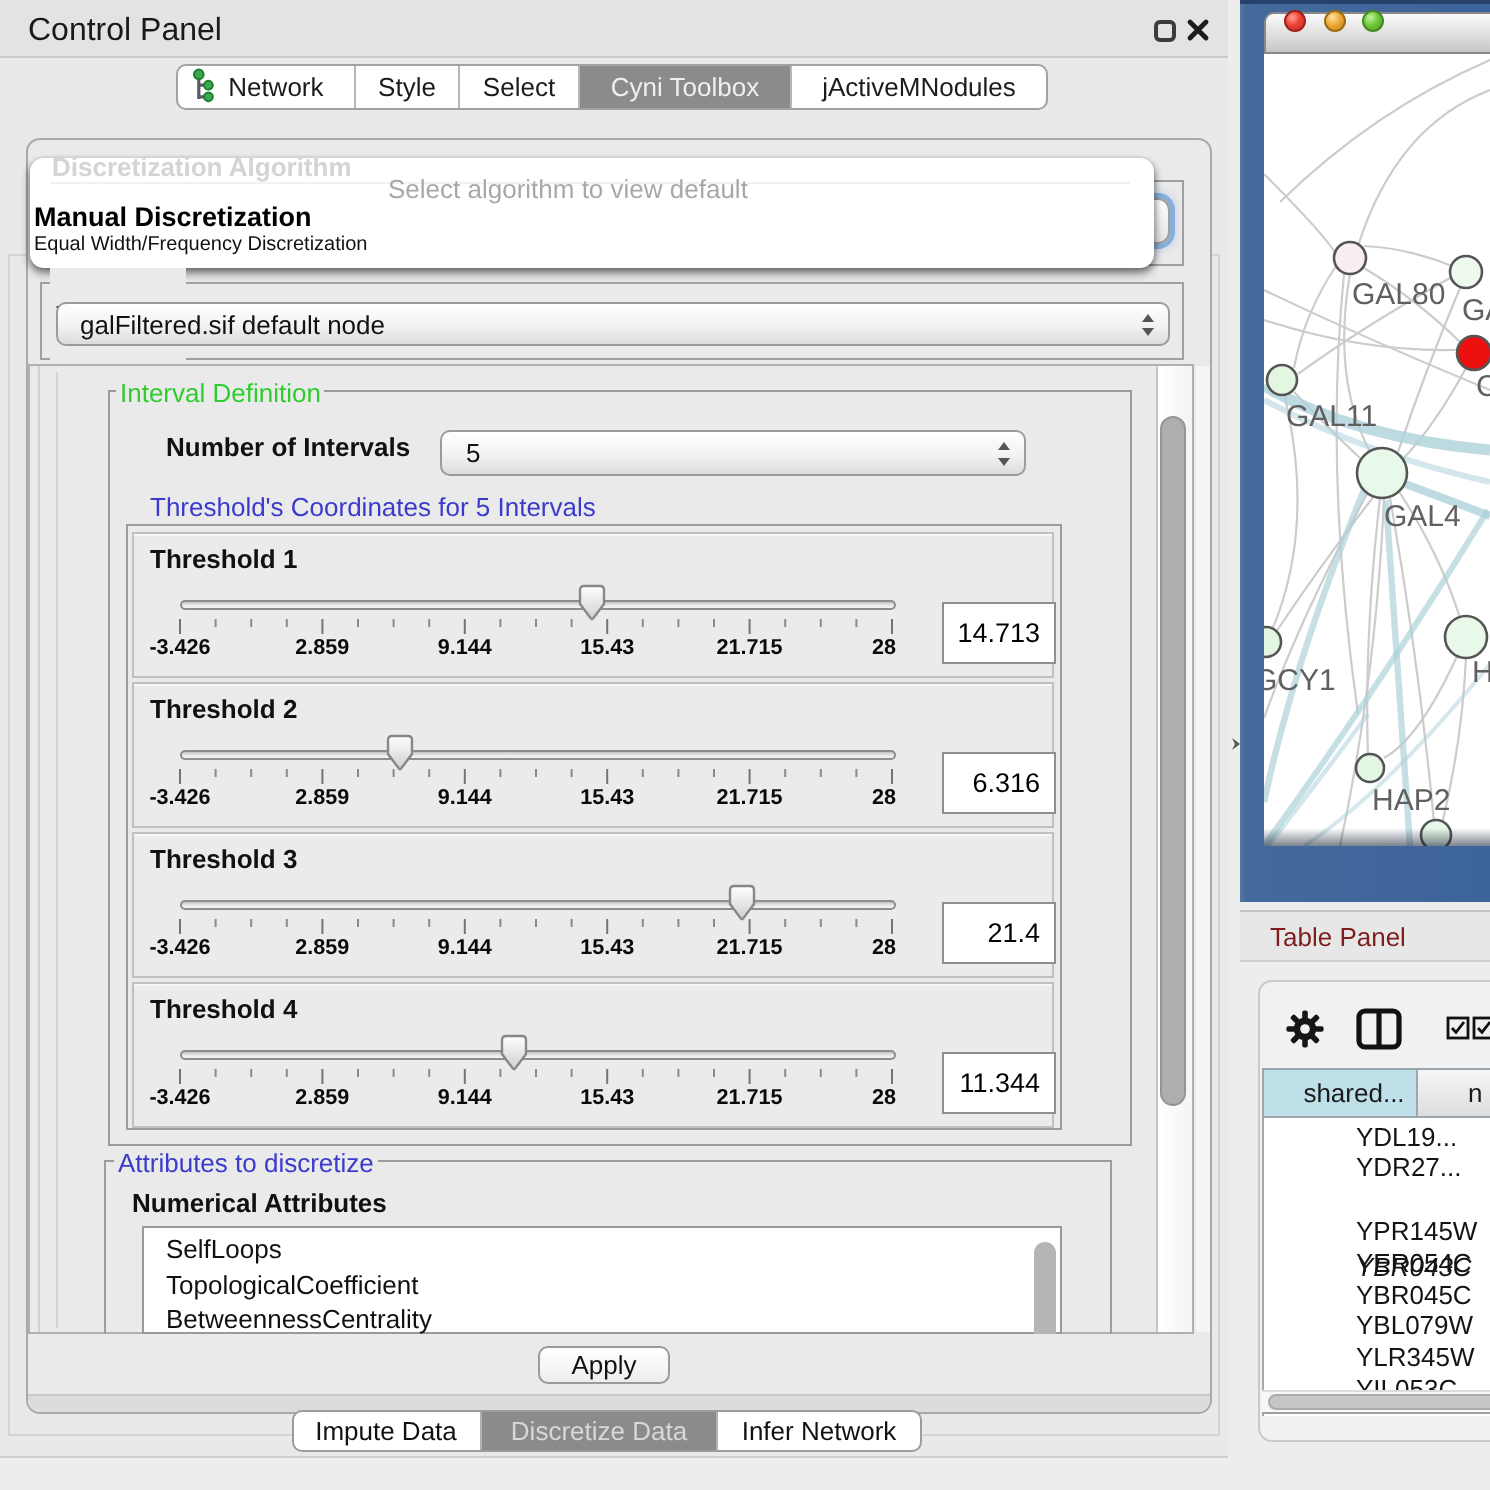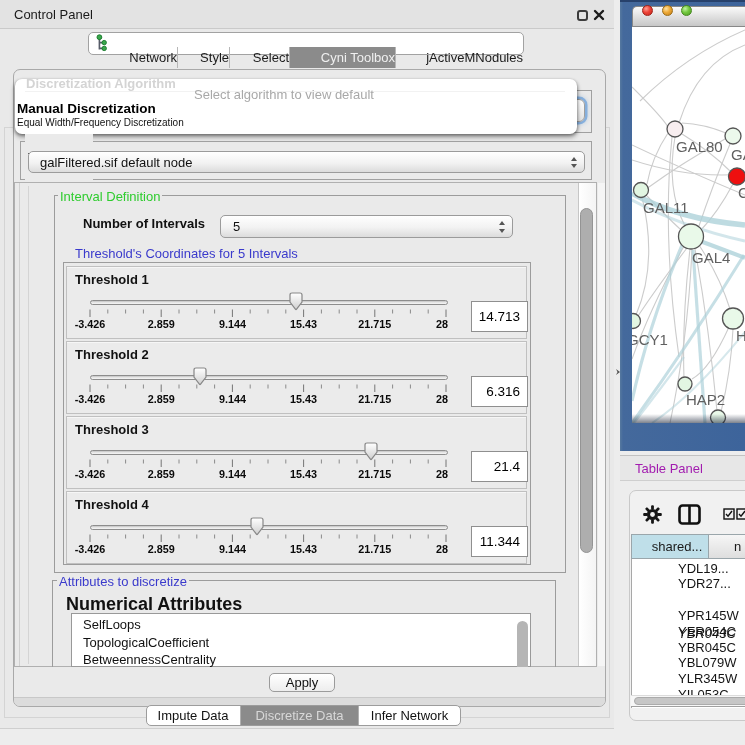--- a/index.html
+++ b/index.html
@@ -3,25 +3,25 @@
 <meta charset="utf-8">
 <style>
 * { margin:0; padding:0; box-sizing:border-box; }
 html,body { width:745px; height:745px; overflow:hidden; }
 body { font-family:"Liberation Sans", sans-serif; background:#ededed; position:relative; }
 .abs { position:absolute; }
 
 #cwin { left:0; top:0; width:614px; height:729px; background:#e9e9e9; border-bottom:1px solid #cfcfcf; }
 #ctitle { left:0; top:0; width:614px; height:29px; background:#e3e3e3; border-bottom:1px solid #cicaca; }
 #ctitle { border-bottom:1px solid #cacaca; }
-#ctitletext { left:14px; top:7px; font-size:13px; color:#1a1a1a; }
+#ctitletext { left:14px; top:7px; font-size:16px; color:#1a1a1a; }
 #maxbtn { left:577px; top:10px; width:11px; height:11px; border:2px solid #3c3c3c; border-radius:3px; }
 
 #tabbar { left:88px; top:32px; width:436px; height:23px; background:#ffffff; border:1px solid #a2a2a2; border-radius:5px; overflow:hidden; }
-.tab { position:absolute; top:47px; height:21px; font-size:13px; color:#1c1c1c; text-align:right; line-height:21px; border-right:1px solid #b7b7b7; }
+.tab { position:absolute; top:33px; height:21px; font-size:13px; color:#1c1c1c; text-align:center; line-height:21px; border-right:1px solid #b7b7b7; }
 .tabsel { background:#8b8b8b; color:#f0f0f0; }
 
 #panelA { left:13px; top:69px; width:593px; height:638px; background:#eaeaea; border:1px solid #a9a9a9; border-radius:7px; }
 #panelAbot { left:14px; top:697px; width:591px; height:9px; background:#dcdcdc; border-top:1px solid #c8c8c8; border-radius:0 0 6px 6px; }
 
 #dgroup { left:20px; top:90px; width:572px; height:43px; border:1px solid #a0a0a0; }
 #dcombo { left:28px; top:99px; width:557px; height:23px; background:linear-gradient(#ffffff,#e2e2e2); border:1px solid #9e9e9e; border-radius:6px; box-shadow:0 0 0 2.5px rgba(122,168,219,0.85), 0 0 4px 3px rgba(122,168,219,0.35); }
 
 #popup { left:15px; top:79px; width:562px; height:55px; background:#ffffff; border-radius:7px; box-shadow:0 3px 5px rgba(0,0,0,0.38), 1px 1px 3px rgba(0,0,0,0.18), -1px 1px 3px rgba(0,0,0,0.18); }
 #ghostline { left:25px; top:91px; width:540px; height:1px; background:#f2f2f2; }
@@ -49,38 +49,38 @@
 #thlabel { left:73px; top:246px; font-size:13px; color:#3a3acc; background:#eaeaea; padding:0 2px; }
 .tblock { position:absolute; left:66px; width:461px; height:73px; background:#ebebeb; border:1px solid #c0c0c0; box-shadow:inset 0 1px 0 #f6f6f6; }
 .tname { position:absolute; left:8px; top:5px; font-size:13px; font-weight:bold; color:#111; }
 .track { position:absolute; left:23px; top:33px; width:358px; height:5px; background:linear-gradient(#c2c2c2 0%,#e9e9e9 55%,#f4f4f4 100%); border:1px solid #8d8d8d; border-radius:3.5px; }
 .tfield { position:absolute; left:404px; top:34px; width:57px; height:31px; background:#ffffff; border:1px solid #8f8f8f; font-size:13.5px; color:#000; text-align:right; line-height:29px; padding-right:7px; }
 .ticklabels { position:absolute; top:51px; left:0; width:461px; height:12px; }
 .tl { position:absolute; font-size:10.8px; font-weight:bold; color:#0a0a0a; transform:translateX(-50%); white-space:nowrap; }
 
 #atgroup { left:52px; top:580px; width:504px; height:87px; border:1px solid #9c9c9c; border-bottom:none; }
 #atlabel { left:57px; top:574px; font-size:13px; color:#3a3acc; background:#eaeaea; padding:0 2px; }
-#numattr { left:66px; top:594px; font-size:18px; font-weight:bold; color:#111; }
+#numattr { left:66px; top:594px; font-size:13px; font-weight:bold; color:#111; }
 #attrlist { left:71px; top:613px; width:460px; height:54px; background:#ffffff; border:1px solid #999; }
 #attrlist div { position:absolute; left:11px; font-size:13px; color:#111; }
 #alsthumb { left:517px; top:621px; width:11px; height:46px; background:#b5b5b5; border-radius:6px 6px 0 0; }
 
 #applybtn { left:269px; top:673px; width:66px; height:19px; background:linear-gradient(#ffffff,#ededed); border:1px solid #9b9b9b; border-radius:5px; font-size:13px; color:#111; text-align:center; line-height:17px; }
 #segbar { left:146px; top:705px; width:315px; height:21px; background:#ffffff; border:1px solid #9c9c9c; border-radius:5px; overflow:hidden; }
 .seg { position:absolute; top:706px; height:19px; font-size:13px; color:#111; text-align:center; line-height:19px; border-right:1px solid #b0b0b0; }
 .segsel { background:#8b8b8b; color:#d8d8d8; }
 
 #nwin { left:620px; top:0; width:125px; height:451px; background:linear-gradient(to right,#56799f 0,#44699c 3px,#3d649b 100%); border-top:2px solid #27416b; }
 #ntitle { left:632px; top:6px; width:113px; height:21px; background:linear-gradient(#fafafa,#c7c7c7); border:1px solid #888; border-right:none; border-radius:5px 0 0 0; }
 .light { position:absolute; top:5px; width:11px; height:11px; border-radius:50%; }
 #canvas { left:632px; top:27px; width:135px; height:396px; background:#ffffff; overflow:hidden; }
 #canvshadow { left:632px; top:414px; width:113px; height:9px; background:linear-gradient(rgba(0,0,0,0),rgba(18,28,48,0.55)); }
 
 #tpbar { left:620px; top:455px; width:125px; height:26px; background:#e7e7e7; border-top:1px solid #c2c2c2; border-bottom:1px solid #cfcfcf; }
-#tpbar span { position:absolute; left:15px; top:5px; font-size:13px; color:#a21caf; }
+#tpbar span { position:absolute; left:15px; top:5px; font-size:13px; color:#7f1d1d; }
 #tpanel { left:629px; top:490px; width:130px; height:231px; background:#f1f1f1; border:1px solid #c9c9c9; border-radius:7px; }
 #ttable { left:631px; top:534px; width:114px; height:174px; background:#ffffff; border-left:1px solid #a8a8a8; }
 #th1 { left:631px; top:534px; width:78px; height:25px; background:#bfdfe9; border:1px solid #9aa6ab; font-size:13px; color:#1a1a1a; text-align:center; text-indent:14px; line-height:24px; }
 #th2 { left:709px; top:534px; width:36px; height:25px; background:linear-gradient(#f6f6f6,#dedede); border-top:1px solid #9aa6ab; border-bottom:1px solid #9aa6ab; font-size:13px; color:#1a1a1a; line-height:24px; padding-left:25px; }
 .trow { position:absolute; width:114px; height:15.8px; font-size:13px; color:#141414;margin-left:36px; }
 .tc1 { position:absolute; left:11px; top:1px; font-weight:normal; }
 .tc2 { position:absolute; left:86px; top:1px; }
 #hscroll { left:631px; top:695px; width:114px; height:11px; background:#f7f7f7; border-top:1px solid #dcdcdc; }
 #hthumb { left:634px; top:697px; width:115px; height:8px; background:#c6c6c6; border:1px solid #ababab; border-radius:4px; }
 #tbot { left:631px; top:706px; width:114px; height:1px; background:#a0a0a0; }

